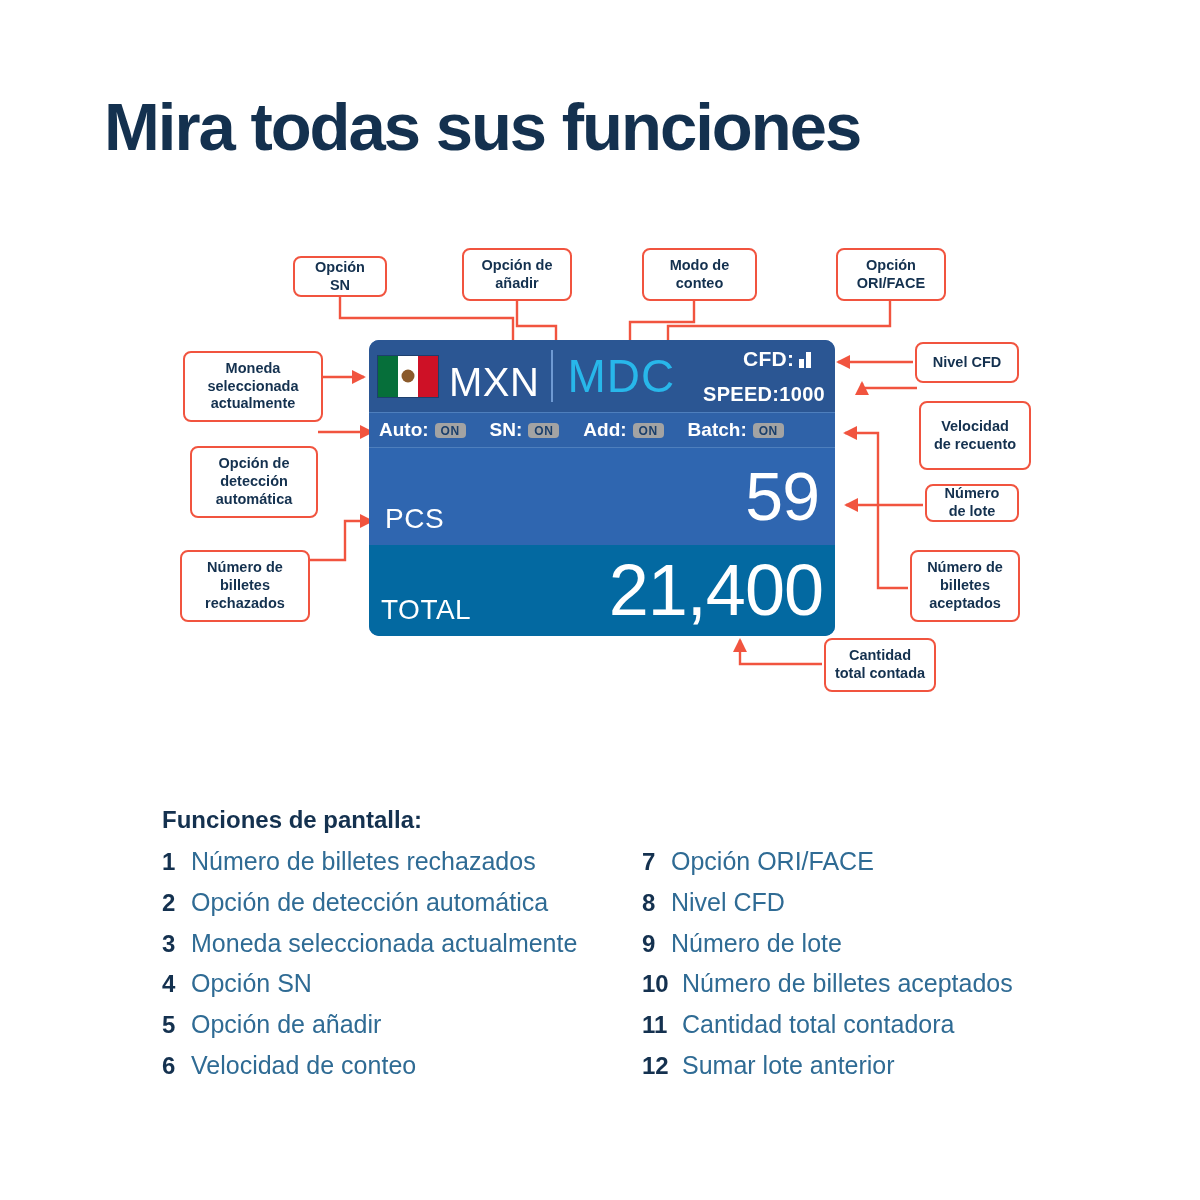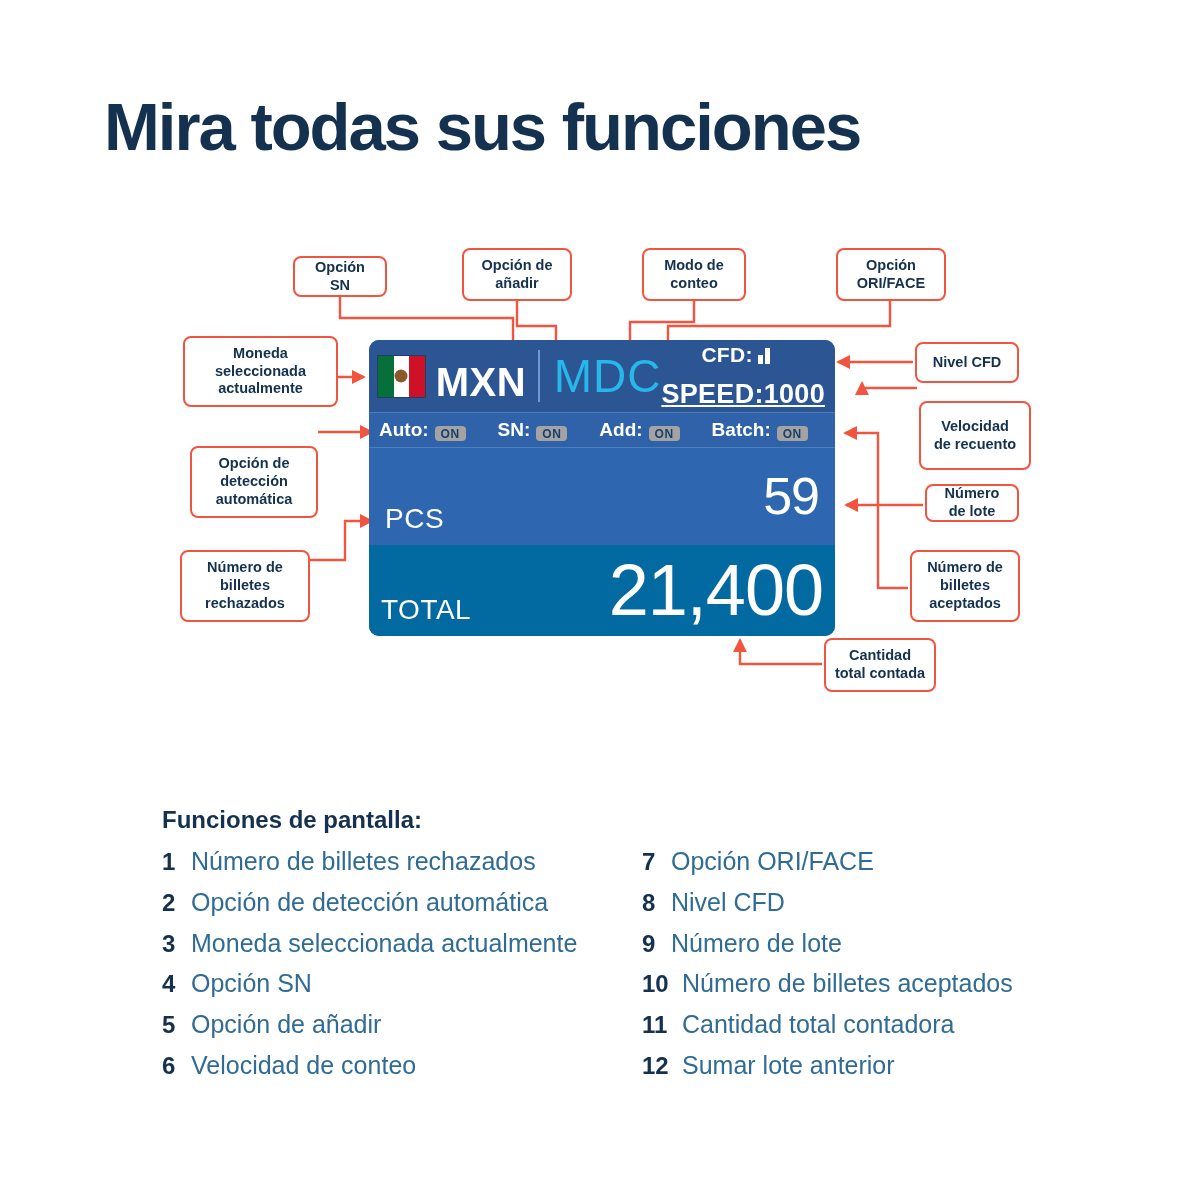--- a/index.html
+++ b/index.html
@@ -60,21 +60,21 @@
     position: absolute;
     left: 50%; top: 50%;
     transform: translate(-50%,-50%);
     width: 13px; height: 13px;
     border-radius: 50%;
     background: #8b5a2b;
   }
   .cur {
     color: #ffffff;
     font-size: 40px;
-    font-weight: 700;
+    font-weight: 400;
     margin-left: 10px;
     letter-spacing: 0.5px;
     margin-top: 12px;
   }
   .divider-v {
     width: 2px;
     height: 52px;
     background: #6f9ad3;
     margin: 0 14px 0 12px;
   }
@@ -101,43 +101,42 @@
   .bars {
     display: flex;
     align-items: flex-end;
     margin-left: 5px;
     height: 18px;
   }
   .bars i { display:block; width:5px; background:#ffffff; margin-right:2px; }
   .bars i:nth-child(1){ height: 9px; }
   .bars i:nth-child(2){ height: 16px; }
   .speed-row {
-    font-size: 27px;
+    font-size: 20px;
     font-weight: bold;
     letter-spacing: 0.3px;
     margin-top: 12px;
-    text-decoration: underline;
   }
 
   .dev-opts {
     position: absolute;
     left: 0; top: 72px;
     width: 100%;
     height: 36px;
     background: #2f62a8;
     border-top: 1px solid #4e7fbd;
     border-bottom: 1px solid #4e7fbd;
     display: flex;
     align-items: center;
     padding: 0 10px;
     color: #ffffff;
     font-size: 19px;
     font-weight: bold;
   }
-  .opt { display: flex; align-items: flex-end; margin-right: 32px; }
+  .opt { display: flex; align-items: center; margin-right: 24px; }
   .opt .lbl { margin-right: 6px; }
   .pill {
     background: #a3a3a3;
     color: #1b3f6b;
     font-size: 12px;
     font-weight: bold;
     border-radius: 4px;
     padding: 2px 6px 1px 6px;
     line-height: 1;
     letter-spacing: 0.5px;
@@ -166,21 +165,21 @@
   }
   .small-lbl {
     color: #ffffff;
     font-size: 28px;
     letter-spacing: 0.5px;
     align-self: flex-end;
     margin-bottom: 10px;
   }
   .big-num {
     color: #ffffff;
-    font-size: 52px;
+    font-size: 68px;
     line-height: 0.95;
     font-weight: 400;
     letter-spacing: -1px;
   }
   .big-num.total { font-size: 72px; }
 
   
   .callout {
     position: absolute;
     border: 2px solid #f1543f;
@@ -332,27 +331,27 @@
     <div class="small-lbl">TOTAL</div>
     <div class="big-num total">21,400</div>
   </div>
 </div>
 
 <div class="callout" style="left:293px; top:256px; width:94px; height:41px;">Opción SN</div>
 
 <div class="callout" style="left:462px; top:248px; width:110px; height:53px; white-space:pre-line;">Opción de
 añadir</div>
 
-<div class="callout" style="left:642px; top:248px; width:104px; height:53px; white-space:pre-line;">Modo de
+<div class="callout" style="left:642px; top:248px; width:115px; height:53px; white-space:pre-line;">Modo de
 conteo</div>
 
 <div class="callout" style="left:836px; top:248px; width:110px; height:53px; white-space:pre-line;">Opción
 ORI/FACE</div>
 
-<div class="callout" style="left:183px; top:336px; width:155px; height:71px; white-space:pre-line;">Moneda
+<div class="callout" style="left:183px; top:351px; width:140px; height:71px; white-space:pre-line;">Moneda
 seleccionada
 actualmente</div>
 
 <div class="callout" style="left:915px; top:342px; width:104px; height:41px;">Nivel CFD</div>
 
 <div class="callout" style="left:919px; top:401px; width:112px; height:69px; white-space:pre-line;">Velocidad
 de recuento</div>
 
 <div class="callout" style="left:190px; top:446px; width:128px; height:72px; white-space:pre-line;">Opción de
 detección

